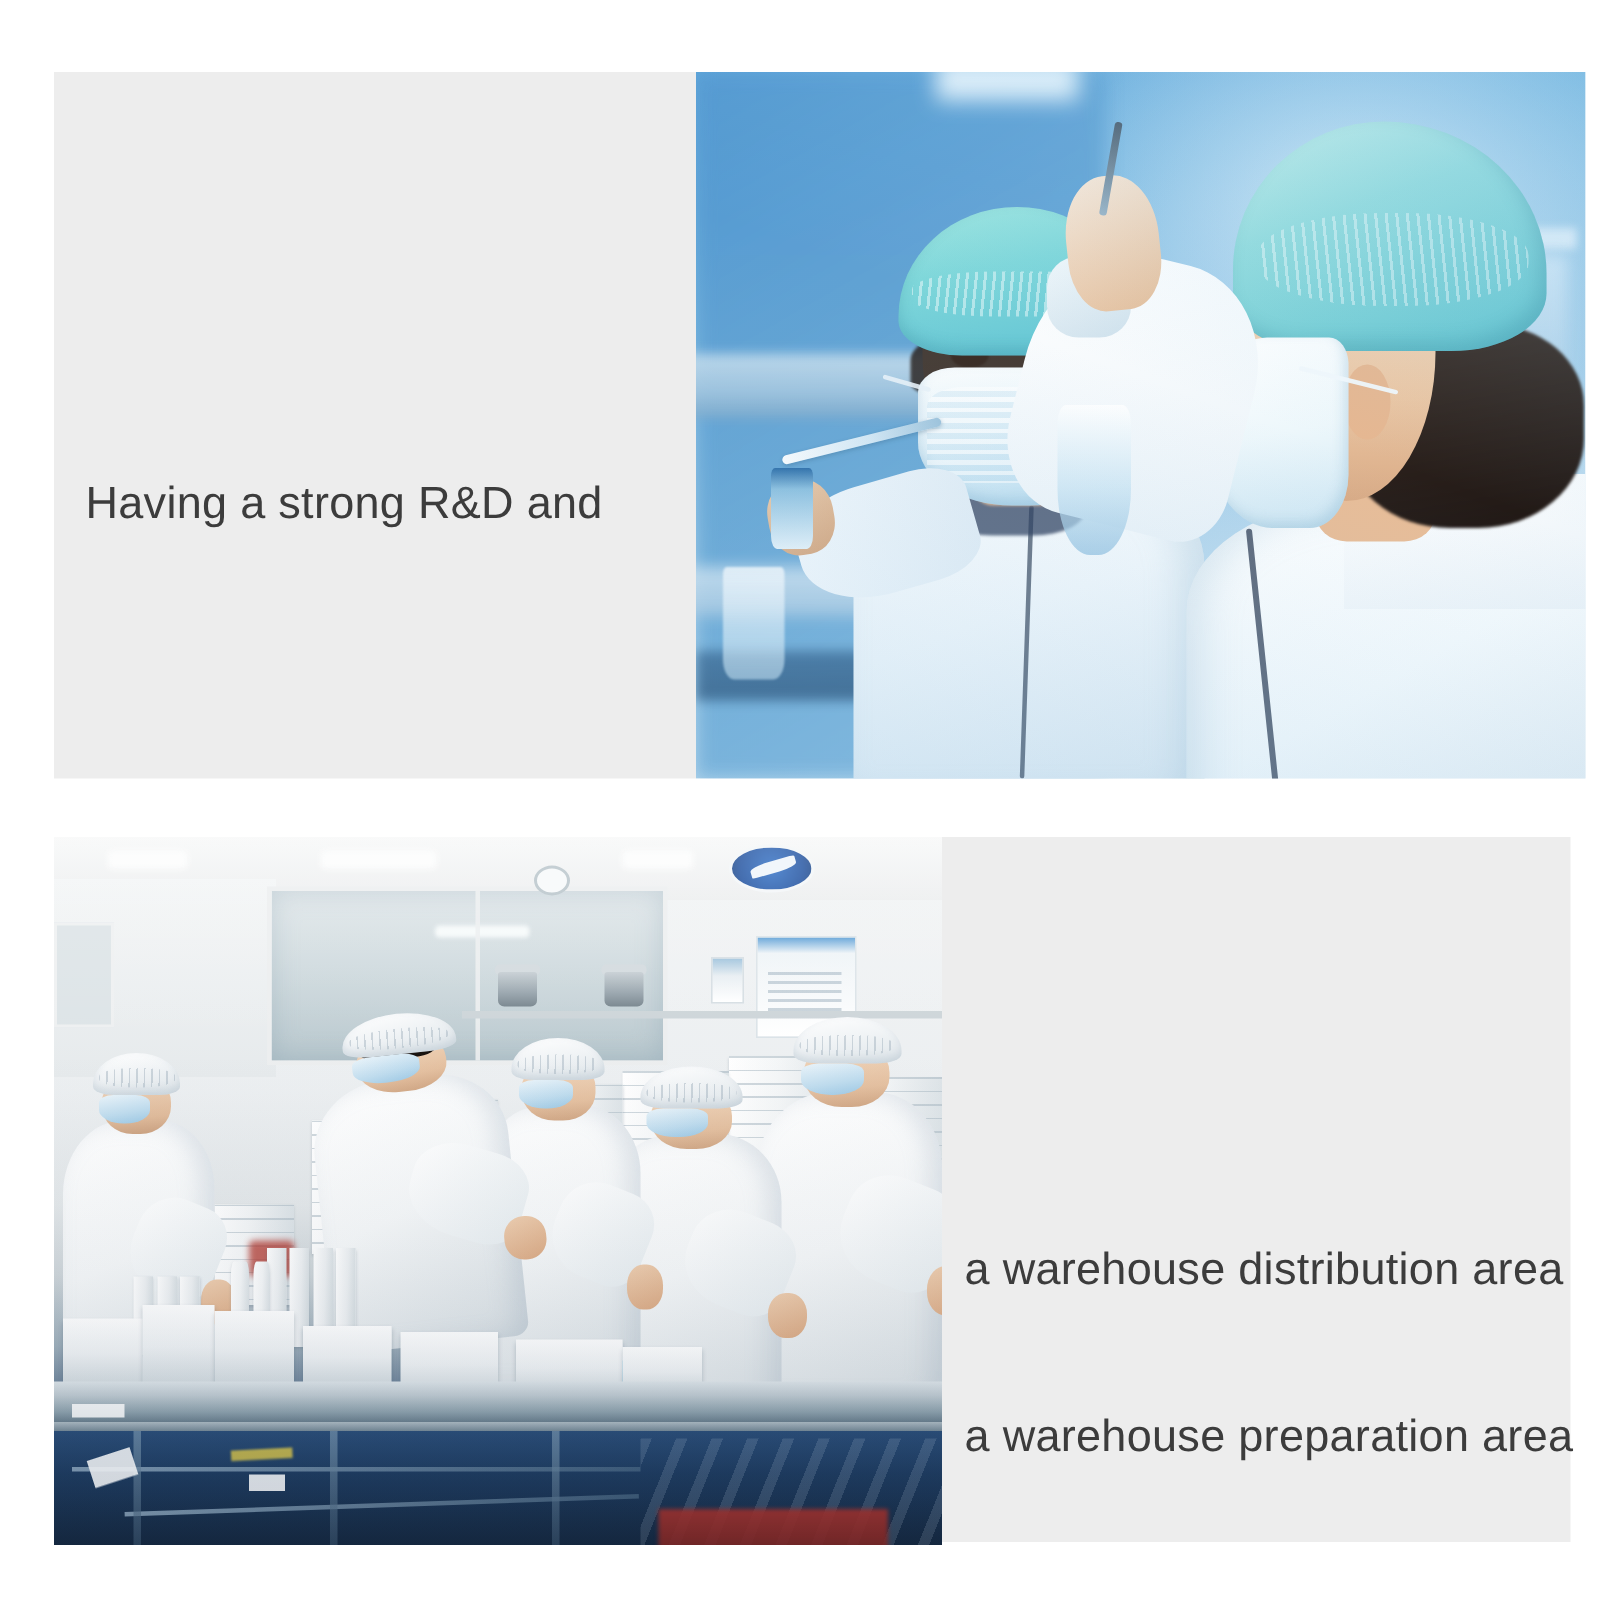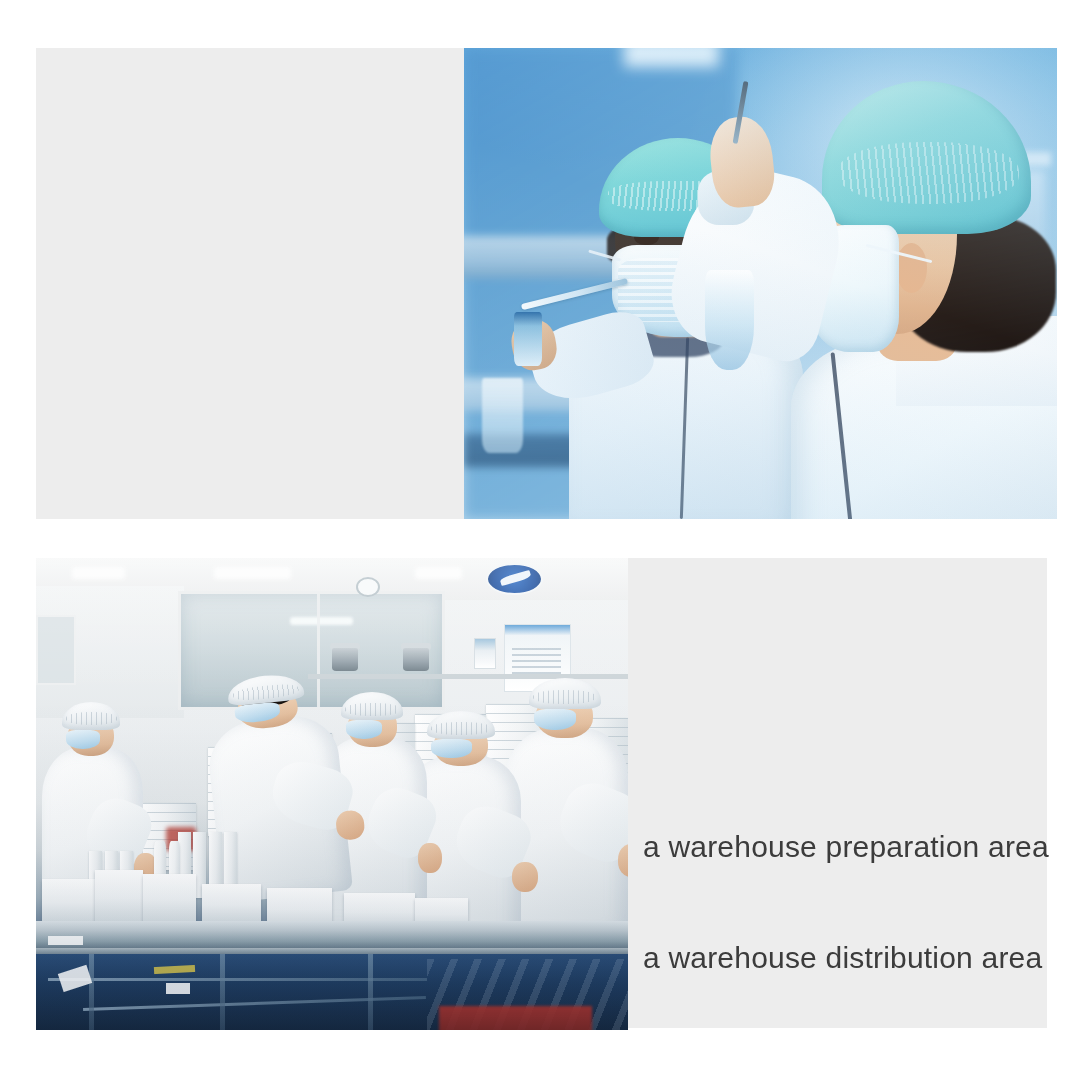--- a/index.html
+++ b/index.html
@@ -557,20 +557,21 @@
     background: linear-gradient(180deg, rgba(255,255,255,.22) 0%, rgba(255,255,255,0) 30%, rgba(30,55,85,.10) 100%);
     pointer-events: none;
   }
 </style>
 </head>
 <body>
 
 <div class="panel" id="top-text-panel"></div>
 
 <div class="caption" id="top-caption">
+  <span class="line">Having a strong R&amp;D and</span>
 </div>
 
 <div class="photo" id="top-photo">
   <div class="lab-scene">
     <div class="lab-bg-wall"></div>
     <div class="lab-lamp"></div>
     <div class="lab-bench"></div>
     <div class="lab-bench2"></div>
     <div class="lab-dark-shelf"></div>
     <div class="lab-rack-bar"></div>
@@ -729,15 +730,15 @@
     <div class="wh-floorstripe"></div>
     <div class="wh-redbottom"></div>
 
     <div class="wh-haze"></div>
   </div>
 </div>
 
 <div class="panel" id="bottom-text-panel"></div>
 
 <div class="caption" id="bottom-caption">
+  <span class="line">a warehouse distribution area</span>
   <span class="line">a warehouse preparation area</span>
-  <span class="line">a warehouse distribution area</span>
 </div>
 
 </body></html>

